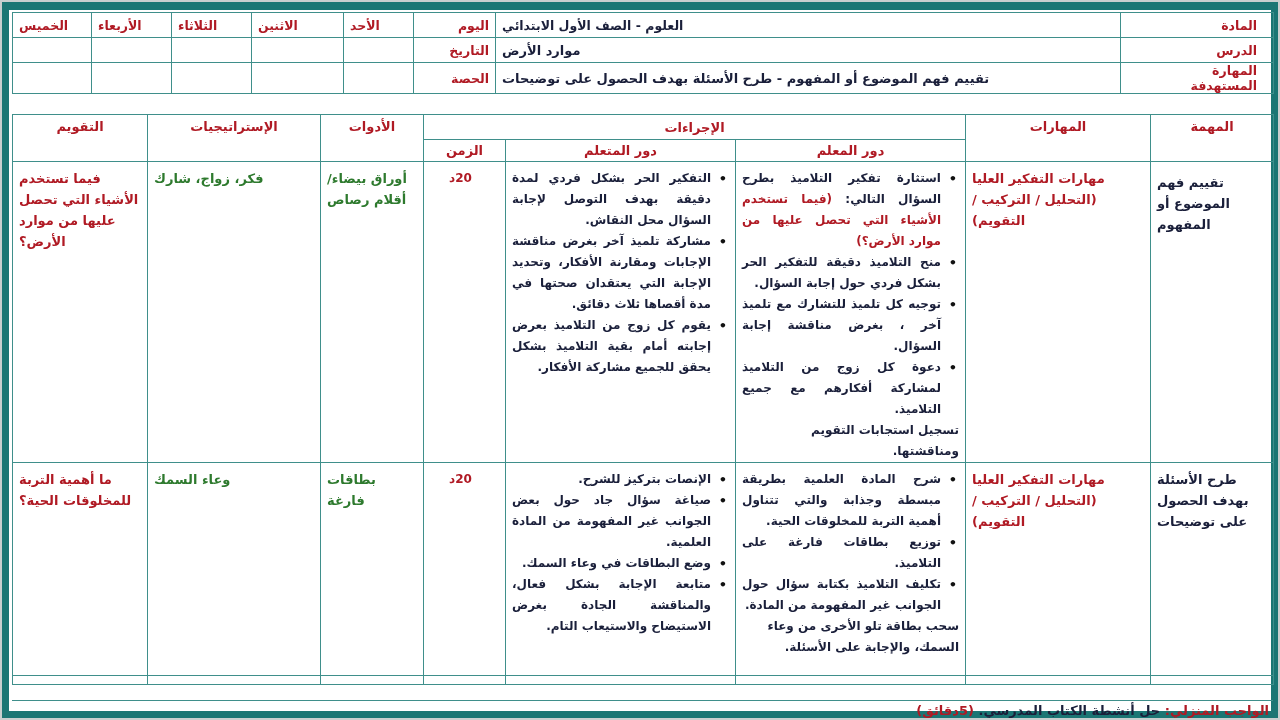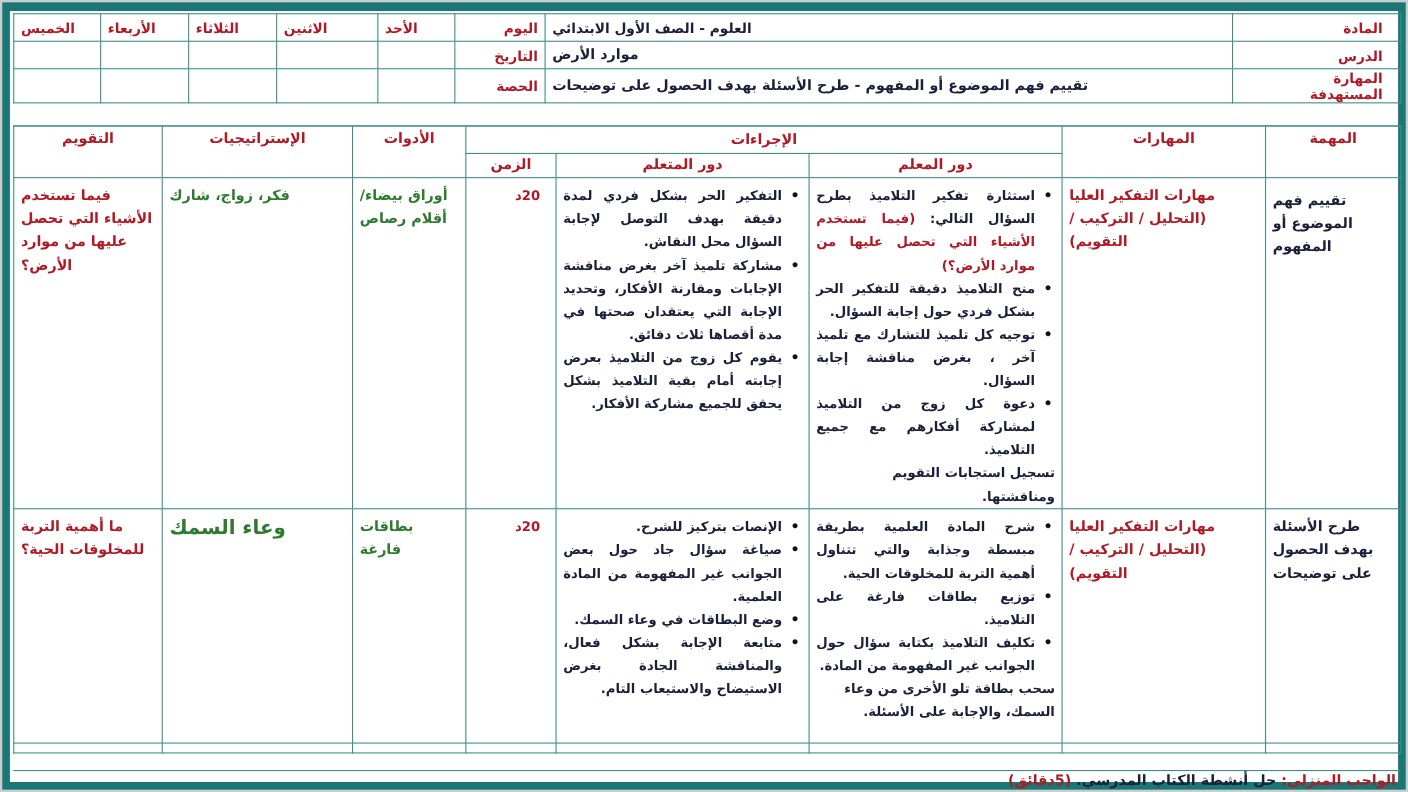--- a/index.html
+++ b/index.html
@@ -47,21 +47,21 @@
   .main .h2 th { height:21px; }
   .main td { vertical-align:top; padding-top:6px; line-height:21px; font-size:12px; }
   .main tr.r1 td { height:276px; }
   .main tr.r2 td { height:215px; }
   ul { margin:0; padding:0 18px 0 0; list-style:none; }
   li { position:relative; text-align:justify; }
   li::before {
     content:"\2022"; position:absolute; right:-16px; top:0; font-size:13px; color:#111;
   }
   .plain { text-align:right; }
-  .time { font-size:15px; color:#b01a24; text-align:right; padding-right:14px; }
+  .time { font-size:15px; color:#b01a24; text-align:center; padding-right:14px; }
 
   .spacer2 { position:absolute; left:0; top:663px; width:1261px; height:24px; border-bottom:1.5px solid #3f8f8b; border-top:1.5px solid #3f8f8b;}
   .homework {
     position:absolute; left:0; top:688px; width:1261px; height:22px;
     direction:rtl; text-align:right; font-weight:bold; font-size:13px;
     line-height:22px; padding-right:4px; box-sizing:border-box;
   }
 </style>
 </head>
 <body>
@@ -181,21 +181,21 @@
       <td>
         <ul>
           <li>الإنصات بتركيز للشرح.</li>
           <li>صياغة سؤال جاد حول بعض الجوانب غير المفهومة من المادة العلمية.</li>
           <li>وضع البطاقات في وعاء السمك.</li>
           <li>متابعة الإجابة بشكل فعال، والمناقشة الجادة بغرض الاستيضاح والاستيعاب التام.</li>
         </ul>
       </td>
       <td class="time">20د</td>
       <td class="center green" style="font-size:13px">بطاقات فارغة</td>
-      <td class="center green" style="font-size:18px">وعاء السمك</td>
+      <td class="center green" style="font-size:13px">وعاء السمك</td>
       <td class="center red" style="font-size:13px">ما أهمية التربة للمخلوقات الحية؟</td>
     </tr>
   </tbody>
       </table>
 
   <div class="spacer2"></div>
 
   <div class="homework">
     <span class="red">الواجب المنزلي:</span><span class="navy"> حل أنشطة الكتاب المدرسي. </span><span class="red">(5دقائق)</span>
   </div>

